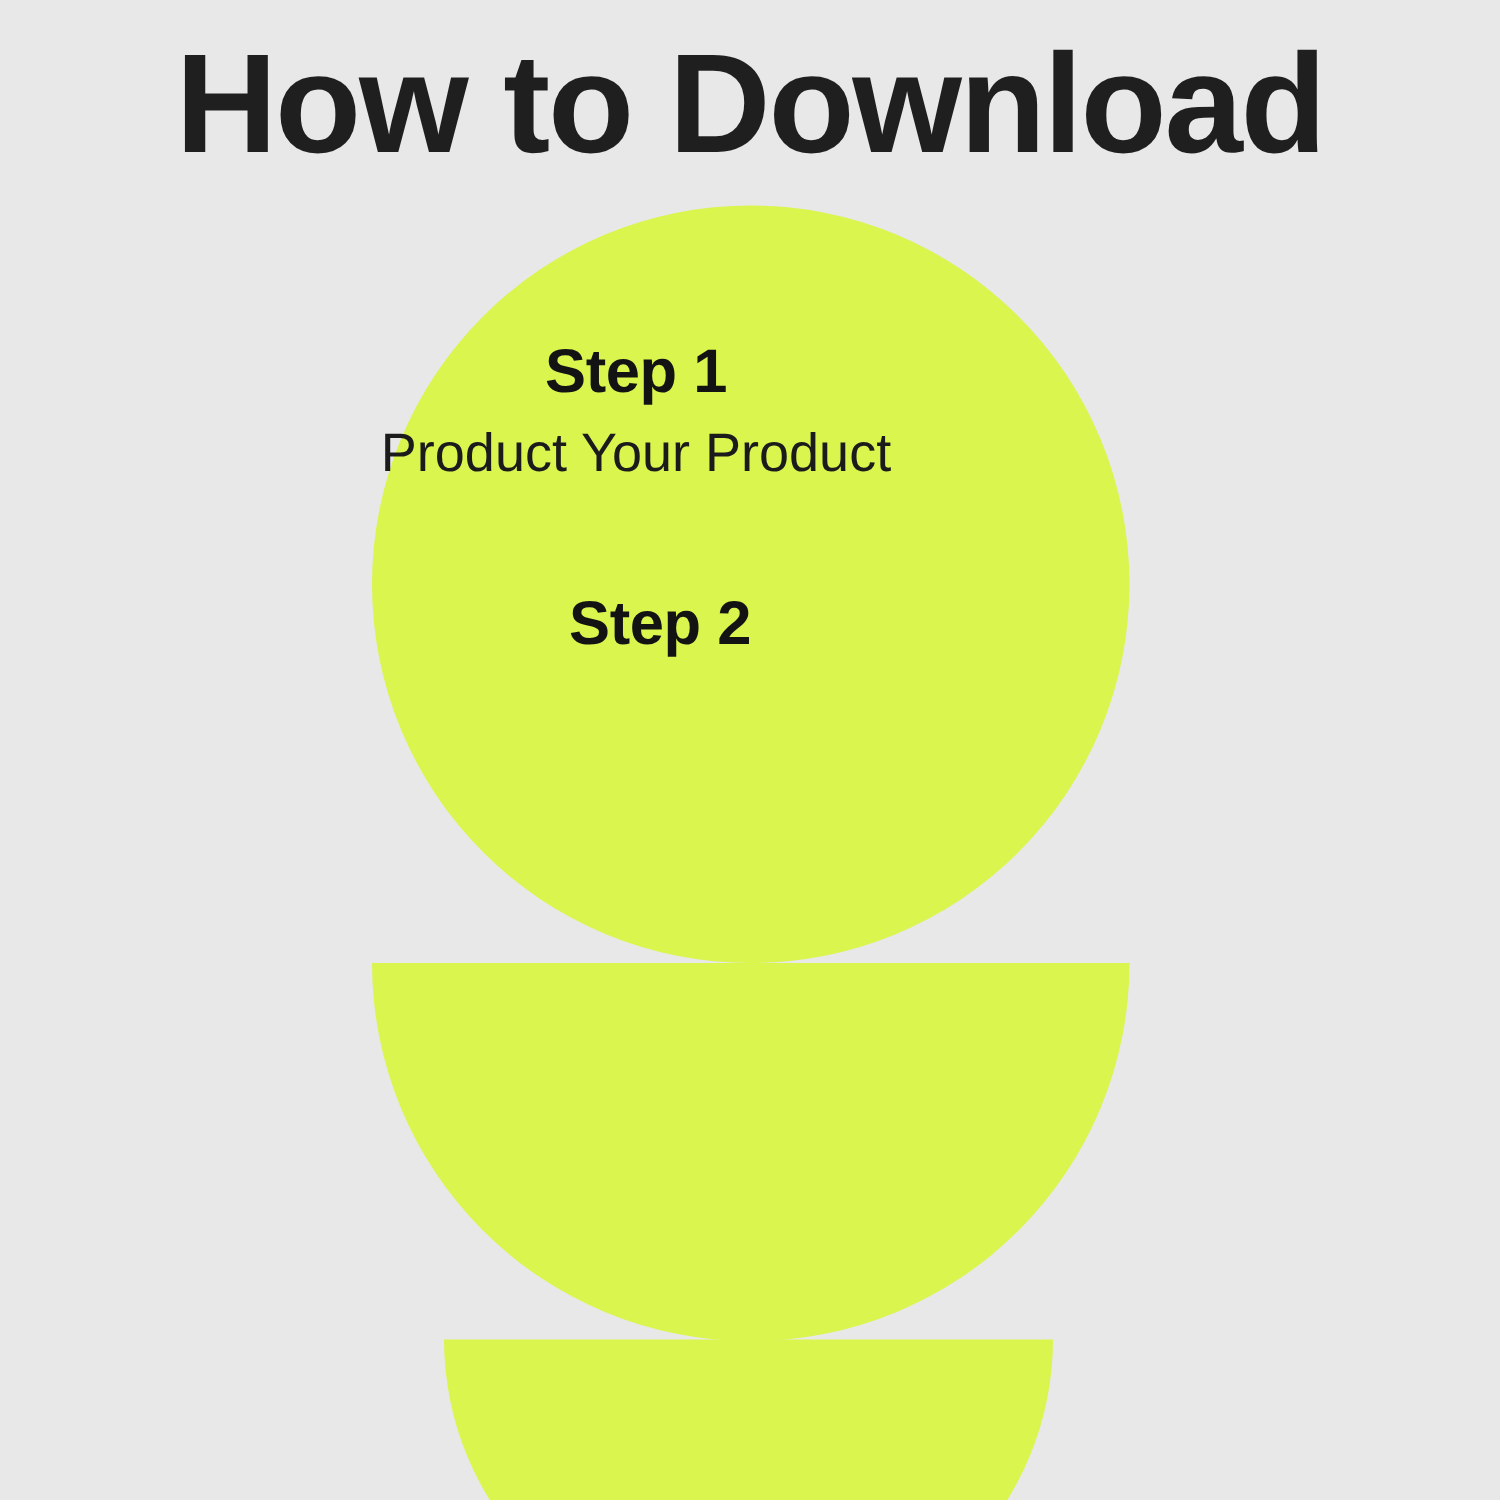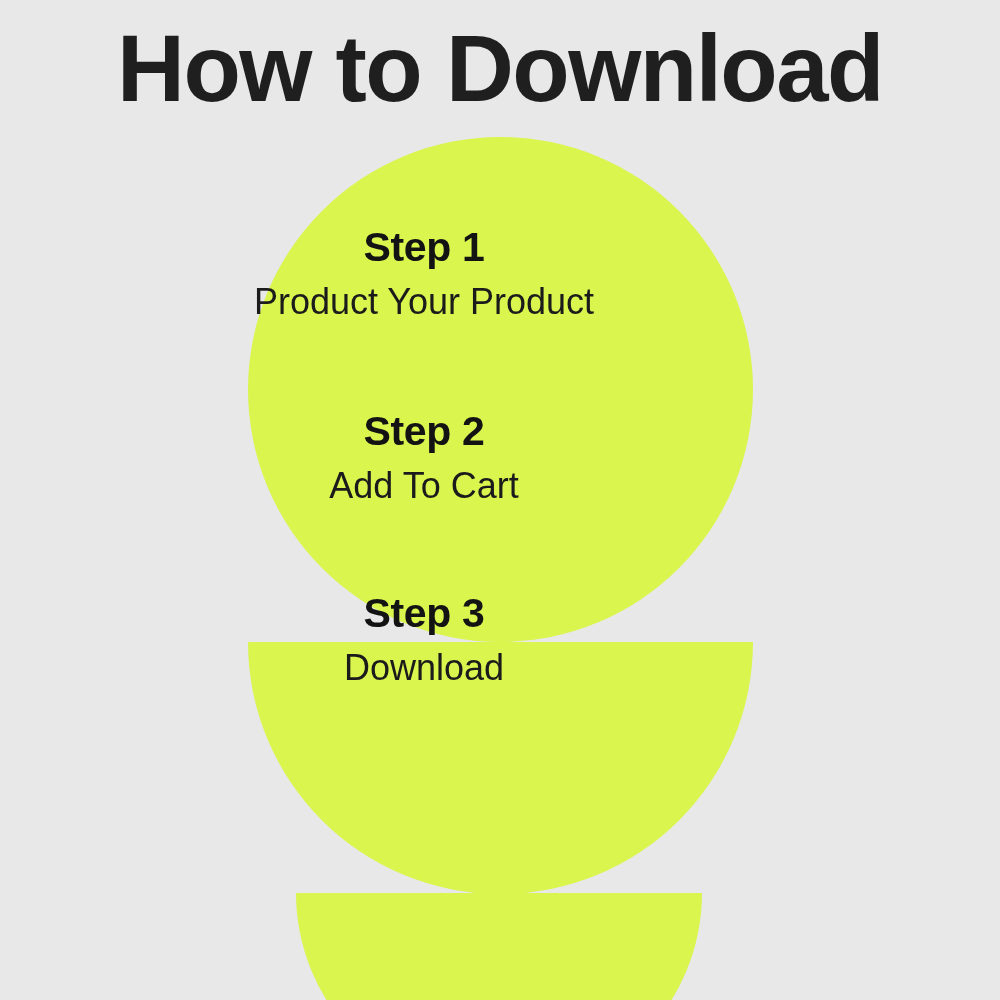--- a/index.html
+++ b/index.html
@@ -110,21 +110,21 @@
     font-size: 36px;
     font-weight: 300;
     letter-spacing: 0px;
     color: #1b1b1b;
     line-height: 1.2;
     margin-top: 9px;
     white-space: nowrap;
   }
 
   #step-block-1 { top: 224px; }
-  #step-block-2 { top: 408px; }
+  #step-block-2 { top: 392px; margin-left: 16px; }
   #step-block-3 { top: 590px; }
   #step-block-4 { top: 772px; }
 </style>
 </head>
 <body>
 
 <div id="poster">
 
   <div id="shapes">
     <div class="shape" id="shape-circle"></div>
@@ -136,23 +136,18 @@
 
     <div id="page-title">How to Download</div>
 
     <div class="step-block" id="step-block-1">
       <div class="step-heading">Step 1</div>
       <div class="step-caption">Product Your Product</div>
     </div>
 
     <div class="step-block" id="step-block-2">
       <div class="step-heading">Step 2</div>
-      <div class="step-caption">Add To Cart</div>
     </div>
 
-    <div class="step-block" id="step-block-3">
-      <div class="step-heading">Step 3</div>
-      <div class="step-caption">Download</div>
-    </div>
 
 
   </div>
 </div>
 
 </body></html>

